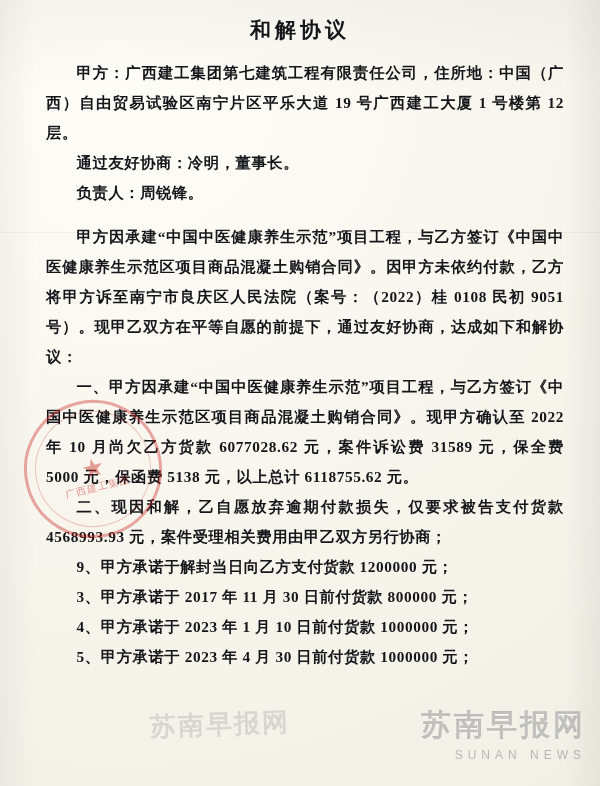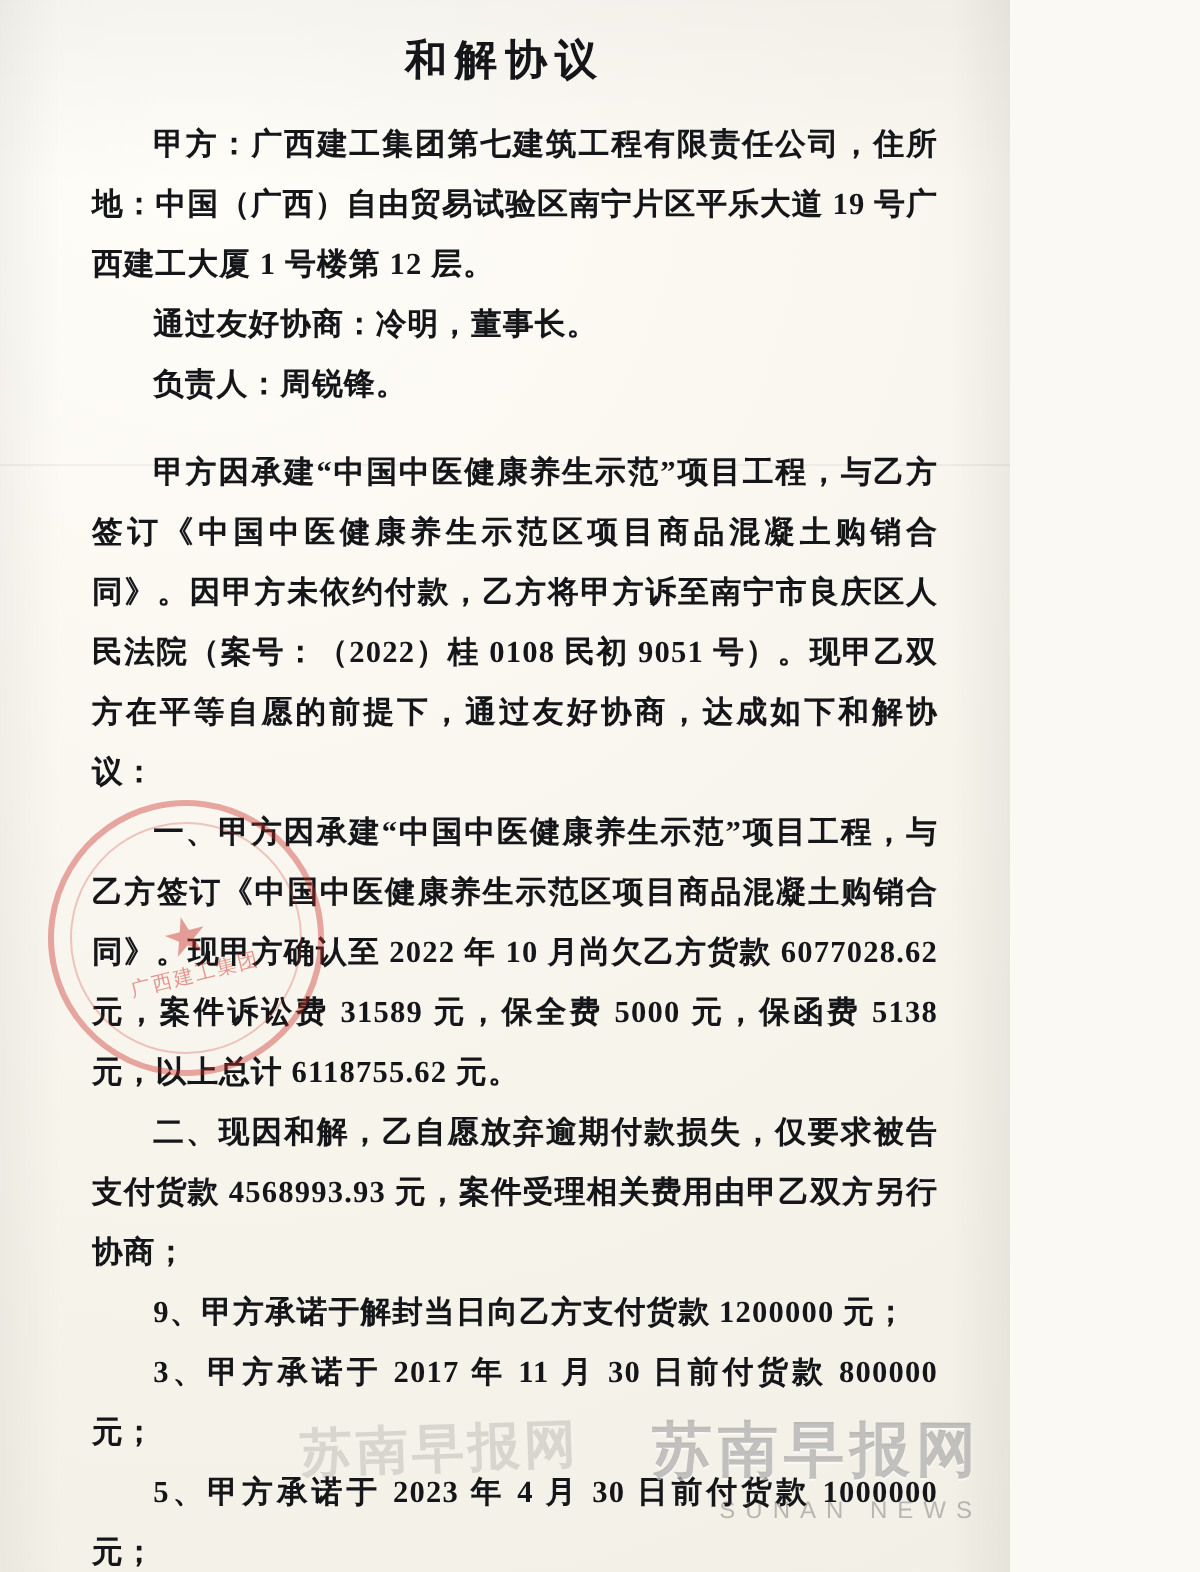--- a/index.html
+++ b/index.html
@@ -8,21 +8,21 @@
   }
   body {
     width: 600px;
     height: 786px;
     background: #fbf9f4;
     font-family: "Liberation Serif", "DejaVu Serif", serif;
     overflow: hidden;
   }
   #page {
     position: relative;
-    width: 505px;
+    width: 600px;
     height: 786px;
     background:
       radial-gradient(circle at 20% 10%, #fffdf8 0%, #f7f4ec 60%, #f2efe6 100%);
     box-sizing: border-box;
     padding: 0;
     overflow: hidden;
   }
   
   #page:before {
     content: "";
@@ -167,20 +167,21 @@
     <div class="gap"></div>
 
     <p class="para">甲方因承建“中国中医健康养生示范”项目工程，与乙方签订《中国中医健康养生示范区项目商品混凝土购销合同》。因甲方未依约付款，乙方将甲方诉至南宁市良庆区人民法院（案号：（2022）桂 0108 民初 9051 号）。现甲乙双方在平等自愿的前提下，通过友好协商，达成如下和解协议：</p>
 
     <p class="para">一、甲方因承建“中国中医健康养生示范”项目工程，与乙方签订《中国中医健康养生示范区项目商品混凝土购销合同》。现甲方确认至 2022 年 10 月尚欠乙方货款 6077028.62 元，案件诉讼费 31589 元，保全费 5000 元，保函费 5138 元，以上总计 6118755.62 元。</p>
     <p class="para">二、现因和解，乙自愿放弃逾期付款损失，仅要求被告支付货款 4568993.93 元，案件受理相关费用由甲乙双方另行协商；</p>
 
     <div class="numlist">
       <p class="para">9、甲方承诺于解封当日向乙方支付货款 1200000 元；</p>
       <p class="para">3、甲方承诺于 2017 年 11 月 30 日前付货款 800000 元；</p>
+      <p class="para">4、甲方承诺于 2023 年 1 月 10 日前付货款 1000000 元；</p>
       <p class="para">5、甲方承诺于 2023 年 4 月 30 日前付货款 1000000 元；</p>
 
     </div>
 
   </div>
 
   <div class="seal">
     <div class="seal-inner"></div>
     <div class="seal-star">★</div>
     <div class="seal-text">广西建工集团</div>

